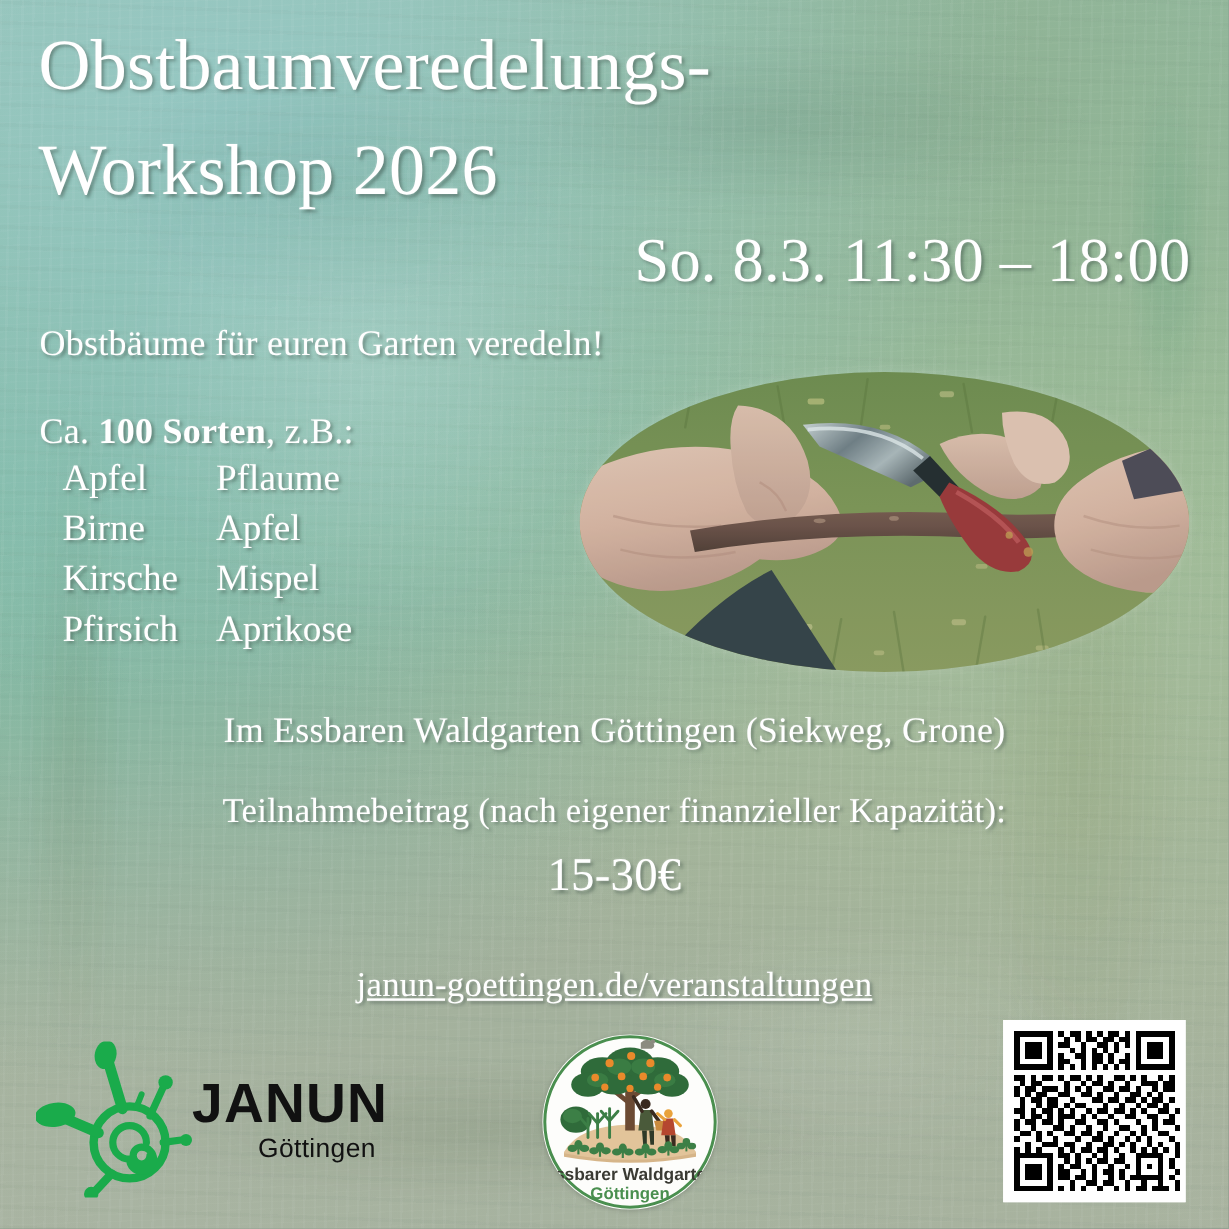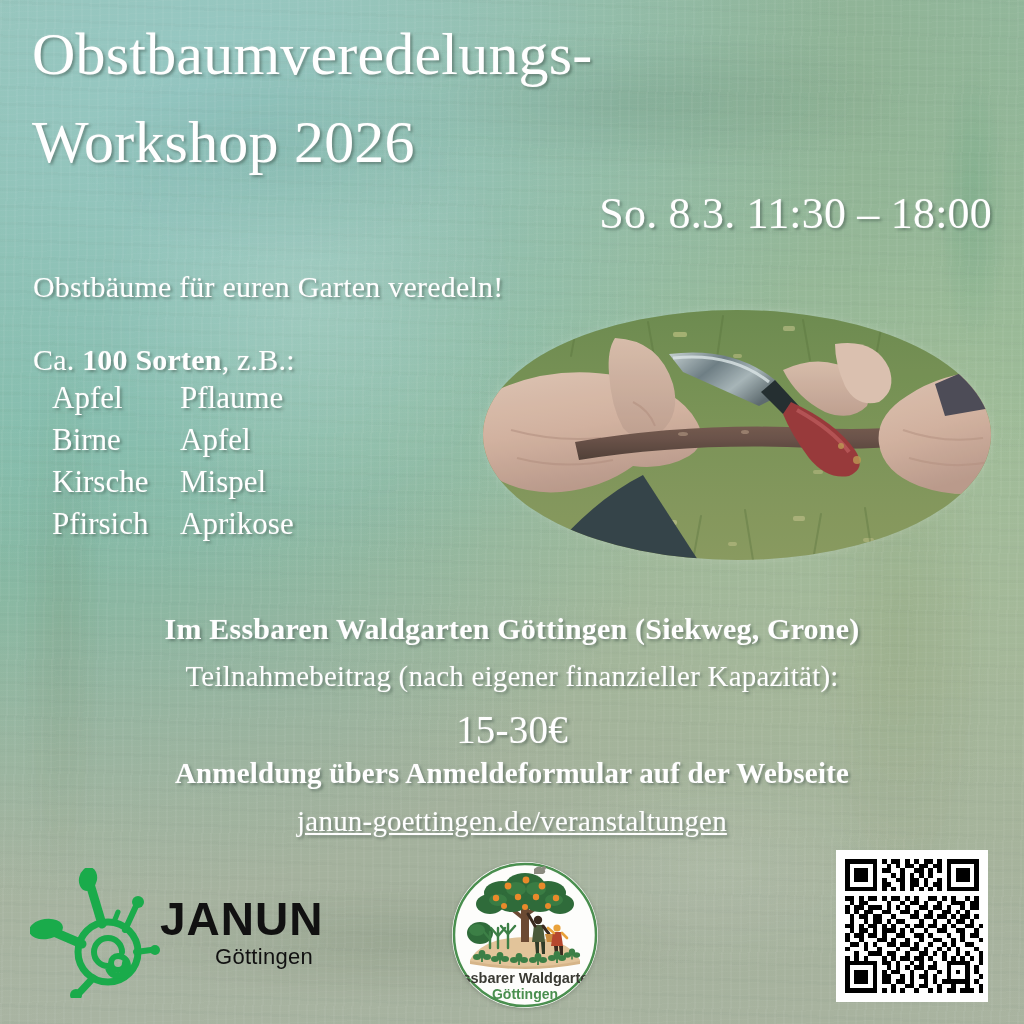--- a/index.html
+++ b/index.html
@@ -52,37 +52,37 @@
 
   
   .txt{
     position:absolute;color:#ffffff;white-space:nowrap;
     text-shadow:2px 2px 3px rgba(40,60,50,.45), 0 0 2px rgba(255,255,255,.35);
     letter-spacing:.2px;
   }
 
   #title1{left:32px;top:24px;font-size:60px;line-height:1.03;}
   #title2{left:32px;top:112px;font-size:60px;line-height:1.03;}
-  #datetime{right:32px;top:188px;font-size:44px;}
+  #datetime{right:32px;top:188px;font-size:52px;}
 
   #lead1{left:33px;top:270px;font-size:30px;}
   #lead2{left:33px;top:313px;font-size:30px;margin-top:30px;}
   #lead2 b{font-weight:bold;}
 
   #fruitlist{
     position:absolute;left:52px;top:382px;
     display:grid;grid-template-columns:128px auto;
     row-gap:11px;column-gap:0px;
   }
   #fruitlist .cell{
     color:#fff;font-size:31px;line-height:1.0;white-space:nowrap;
     text-shadow:2px 2px 3px rgba(40,60,50,.45), 0 0 2px rgba(255,255,255,.3);
   }
 
-  #loc{left:0;right:0;top:612px;text-align:center;font-size:30px;font-weight:bold;white-space:normal;}
+  #loc{left:0;right:0;top:592px;text-align:center;font-size:30px;font-weight:normal;white-space:normal;}
   #fee{left:0;right:0;top:660px;text-align:center;font-size:29px;white-space:normal;}
   #feeamount{left:0;right:0;top:707px;text-align:center;font-size:39px;}
   #signup{left:0;right:0;top:757px;text-align:center;font-size:29px;font-weight:bold;white-space:normal;}
   #url{left:0;right:0;top:805px;text-align:center;font-size:29px;text-decoration:underline;}
 
   
   #photo{
     position:absolute;left:483px;top:310px;width:508px;height:250px;
     border-radius:50%;overflow:hidden;
     box-shadow:0 0 10px rgba(255,255,255,.15);
@@ -263,21 +263,20 @@
         <path d="M426 148 Q468 160 506 152"></path>
       </g>
 
       <rect x="0" y="0" width="508" height="250" fill="#6aa08a" opacity=".10"></rect>
     </svg>
   </div>
 
   <div class="txt" id="loc">Im Essbaren Waldgarten Göttingen (Siekweg, Grone)</div>
   <div class="txt" id="fee">Teilnahmebeitrag (nach eigener finanzieller Kapazität):</div>
   <div class="txt" id="feeamount">15-30€</div>
-  <div class="txt" id="signup">Anmeldung übers Anmeldeformular auf der Webseite</div>
   <div class="txt" id="url">janun-goettingen.de/veranstaltungen</div>
 
   <div id="janun">
     <svg class="mark" viewBox="0 0 135 130">
       <g fill="#1aab4b">
 
         <circle cx="78" cy="84" r="30" fill="none" stroke="#1aab4b" stroke-width="7"></circle>
         <path d="M92 84 a14 14 0 1 0 -14 14 a10 10 0 1 0 10 -10 a7 7 0 1 0 7 7" fill="none" stroke="#1aab4b" stroke-width="6" stroke-linecap="round"></path>
 
         <path d="M72 56 L60 16" stroke="#1aab4b" stroke-width="9" stroke-linecap="round" fill="none"></path>

